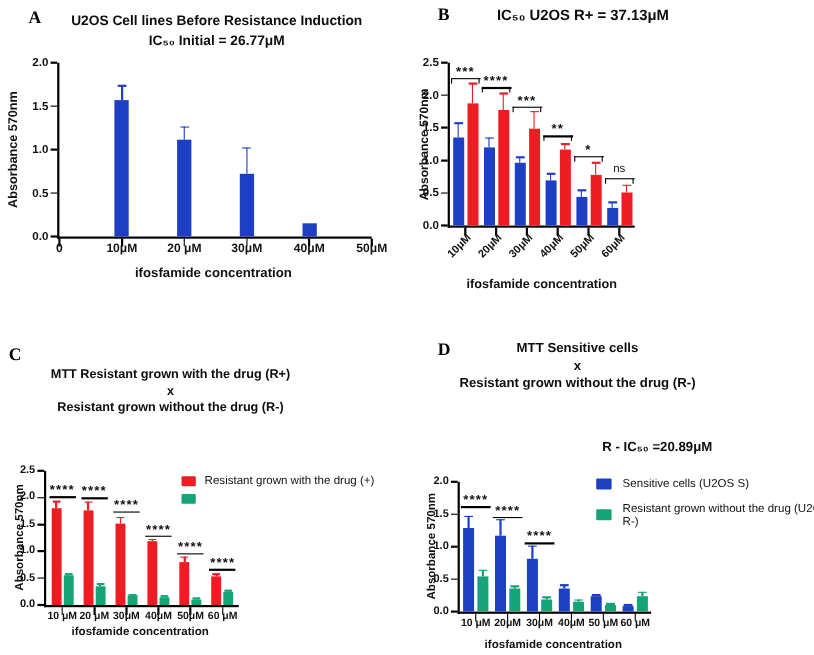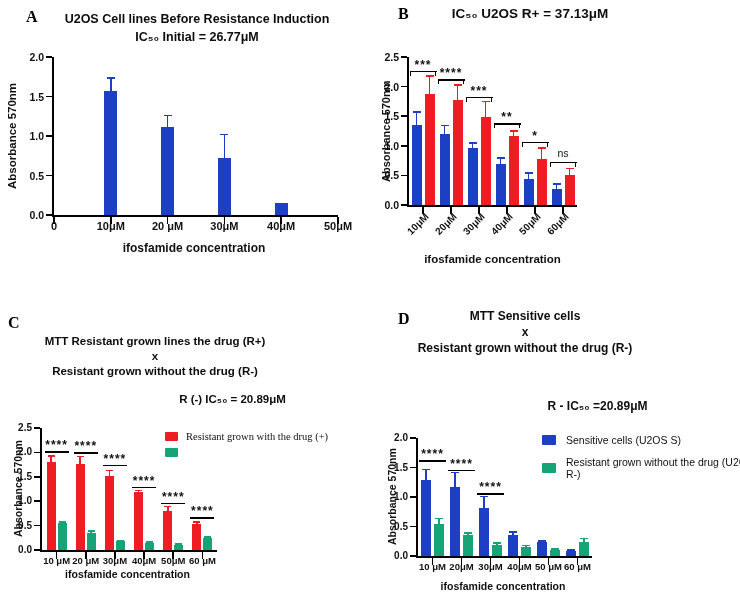--- a/index.html
+++ b/index.html
@@ -42,21 +42,21 @@
   #legendB .ltext { font-size:11.5px; }
 
   #titleC { left:5px; top:34px; width:300px; font-size:11.5px; line-height:15px; }
   #icC    { left:125px; top:86px; width:215px; font-size:11.5px; line-height:27px; }
   #ylabC  { left:12px; top:128px; height:122px; font-size:10.5px; }
   #plotC  { left:40px; top:128px; width:175px; height:122px; }
   #xlabC  { left:40px; top:268px; width:175px; font-size:10.5px; }
   #plotC .xticklab { font-size:9.5px; }
   #plotC .yticklab { font-size:10px; }
   #legendC { left:165px; top:131px; }
-  #legendC .lrow { margin-bottom:6px;font-family:Liberation Serif, serif; }
+  #legendC .lrow { margin-bottom:6px; }
   #legendC .sw { width:13px; height:9px; margin-right:8px; }
   #legendC .ltext { font-size:10.5px; }
 
   #titleD { left:10px; top:8px; width:290px; font-size:12px; line-height:16px; }
   #icD    { left:115px; top:96px; width:225px; font-size:12px; line-height:21px; }
   #ylabD  { left:16px; top:138px; height:118px; font-size:10.5px; }
   #plotD  { left:46px; top:138px; width:174px; height:118px; }
   #xlabD  { left:46px; top:280px; width:174px; font-size:10.5px; }
   #plotD .xticklab { font-size:9.5px; }
   #plotD .yticklab { font-size:10px; }
@@ -220,26 +220,25 @@
         <div class="sigtick" style="left: 140.5px; top: 104.784px;"></div>
         <div class="sigtick" style="left: 165.9px; top: 104.784px;"></div>
         <div class="signs" style="left: 140.5px; width: 27px; top: 89.784px;">ns</div>
       </div>
     <div class="xlab" id="xlabB">ifosfamide concentration</div>
   </section>
 
   <section class="panel" id="pC">
     <div class="plabel" style="left:8px;top:14px">C</div>
     <div class="ptitle" id="titleC">
-      <div>MTT Resistant grown lines the drug (R+)</div>
+      <div>MTT Resistant grown with the drug (R+)</div>
       <div>x</div>
       <div>Resistant grown without the drug (R-)</div>
     </div>
     <div class="iclines" id="icC">
-      <div>R (-) IC₅₀ = 20.89μM</div>
     </div>
     <div class="ylab" id="ylabC">Absorbance 570nm</div>
     <div class="plot" id="plotC">
         <div class="ytick" style="top: 121.2px;"></div>
         <div class="yticklab" style="top: 116px;">0.0</div>
         <div class="ytick" style="top: 96.8px;"></div>
         <div class="yticklab" style="top: 91.6px;">0.5</div>
         <div class="ytick" style="top: 72.4px;"></div>
         <div class="yticklab" style="top: 67.2px;">1.0</div>
         <div class="ytick" style="top: 48px;"></div>

